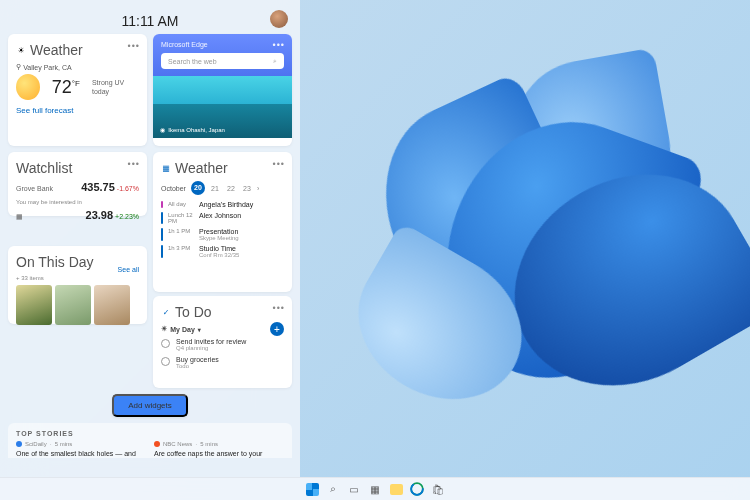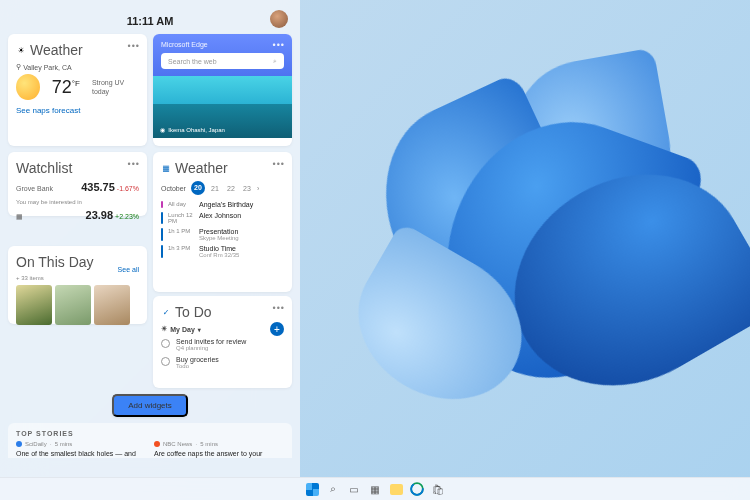--- a/index.html
+++ b/index.html
@@ -8,21 +8,21 @@
   .bloom { position: absolute; right: -40px; top: 60px; width: 460px; height: 380px; }
   .petal { position: absolute; border-radius: 50% 10% 50% 50%; filter: blur(0.5px); }
   .p1 { width: 220px; height: 260px; background: radial-gradient(ellipse at 30% 30%, #4a9ff0, #0a4fb8); top: 60px; left: 120px; transform: rotate(20deg); }
   .p2 { width: 180px; height: 220px; background: radial-gradient(ellipse at 40% 40%, #6fb5f5, #1765c9); top: 40px; left: 60px; transform: rotate(-25deg); }
   .p3 { width: 200px; height: 240px; background: radial-gradient(ellipse at 30% 30%, #3b8fe8, #0a3d96); top: 100px; left: 200px; transform: rotate(60deg); }
   .p4 { width: 160px; height: 180px; background: radial-gradient(ellipse at 40% 40%, #97cbf8, #3a85dd); top: 0px; left: 180px; transform: rotate(-10deg); }
   .p5 { width: 140px; height: 170px; background: radial-gradient(ellipse at 30% 30%, #bfe0fb, #6aa8e5); top: 180px; left: 40px; transform: rotate(-60deg); }
 
   .widgets-panel { position: absolute; left: 0; top: 0; width: 300px; height: 477px; background: rgba(240,244,250,0.85); backdrop-filter: blur(20px); padding: 8px 8px 0 8px; overflow: hidden; }
   .panel-header { display: flex; align-items: center; justify-content: center; position: relative; height: 26px; }
-  .panel-time { font-size: 11px; font-weight: 700; color: #222; }
+  .panel-time { font-size: 14px; font-weight: 400; color: #222; }
   .avatar { position: absolute; right: 4px; top: 2px; width: 18px; height: 18px; border-radius: 50%; background: radial-gradient(circle at 40% 35%, #d9a27c, #8a5a3e); }
   
   .row { display: flex; gap: 6px; margin-bottom: 6px; }
   .card { background: #fff; border-radius: 6px; padding: 8px; box-shadow: 0 1px 3px rgba(0,0,0,0.06); position: relative; }
   .card-half { width: calc(50% - 3px); }
   .card-header { display: flex; align-items: center; gap: 4px; margin-bottom: 5px; }
   .card-icon { width: 10px; height: 10px; display: inline-flex; align-items: center; justify-content: center; font-size: 8px; }
   .card-title { font-size: 14px; color: #555; font-weight: 500; }
   .card-more { position: absolute; right: 7px; top: 7px; font-size: 9px; color: #888; letter-spacing: 1px; cursor: pointer; }
   
@@ -129,21 +129,21 @@
       <div class="weather-body">
         <div class="weather-icon"></div>
         <div>
           <div class="weather-temp">
               <span>72</span>
               <sup>°F</sup>
             </div>
         </div>
         <div class="weather-desc">Strong UV today</div>
       </div>
-      <div class="weather-link">See naps forecast</div>
+      <div class="weather-link">See full forecast</div>
     </div>
 
     <div class="card card-half edge-card">
       <div class="edge-top">
         <div class="edge-title">Microsoft Edge</div>
         <div class="edge-more">•••</div>
         <div class="edge-search">
           <span>Search the web</span>
           <span>⌕</span>
         </div>

